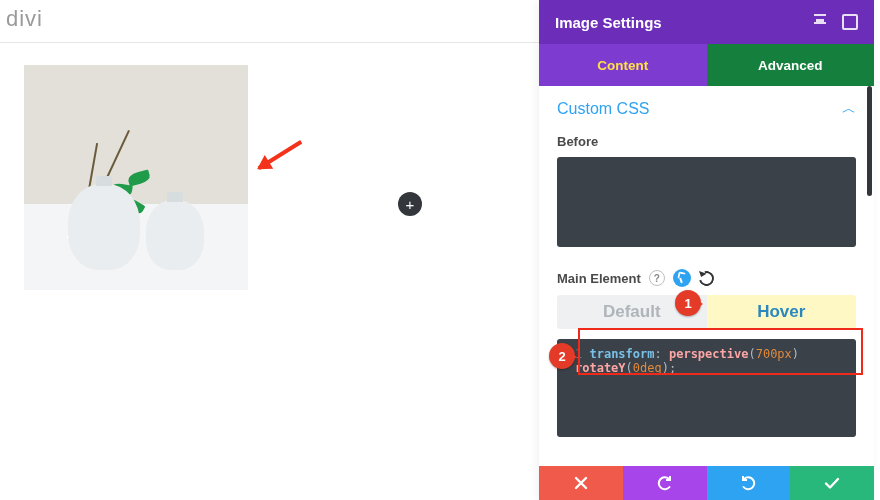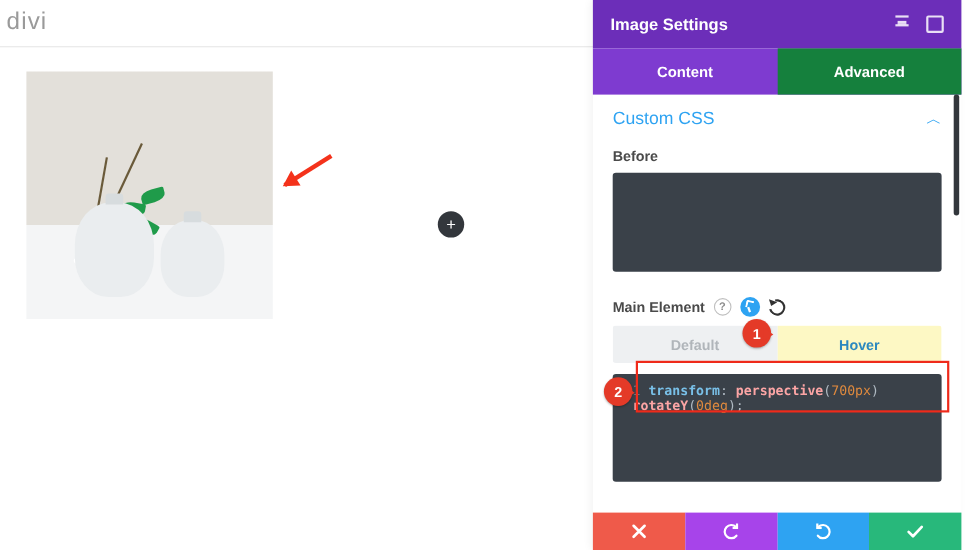--- a/index.html
+++ b/index.html
@@ -28,37 +28,37 @@
     .add-btn { position: absolute; left: 398px; top: 127px; width: 24px; height: 24px; border-radius: 50%; background: #33373c; color: #fff; display: flex; align-items: center; justify-content: center; font-size: 15px; cursor: pointer; }
     .panel { position: absolute; right: 6px; top: 0; width: 335px; height: 500px; background: #fff; box-shadow: -2px 0 8px rgba(0,0,0,0.06); display: flex; flex-direction: column; }
     .panel-header { background: #6c2eb9; color: #fff; height: 44px; display: flex; align-items: center; justify-content: space-between; padding: 0 16px; }
     .panel-title { font-size: 15px; font-weight: 600; }
     .panel-header-icons { display: flex; gap: 16px; }
     .hicon { width: 16px; height: 16px; border: 2px solid #fff; opacity: 0.85; cursor: pointer; }
     .hicon.expand { border-style: dashed none dashed none; border-width: 2px; height: 10px; width: 12px; position: relative; }
     .hicon.expand::after { content:""; position:absolute; inset:3px 2px; border:2px dashed #fff; border-left:none; border-right:none; }
     .hicon.drag { border-radius: 2px; }
     .tabs { background: #7e3bd0; display: flex; height: 42px; }
-    .tab { flex: 1; display: flex; align-items: center; justify-content: center; color: #ffffff; font-size: 13.5px; font-weight: 600; cursor: pointer; }
+    .tab { flex: 1; display: flex; align-items: center; justify-content: center; color: #fde047; font-size: 13.5px; font-weight: 600; cursor: pointer; }
     .tab.active { background: #15803d; color: #fff; }
     .panel-body { flex: 1; overflow-y: auto; padding: 14px 18px 0 18px; position: relative; }
     .section-row { display: flex; align-items: center; justify-content: space-between; margin-bottom: 16px; }
     .section-title { color: #2ea3f2; font-size: 16px; font-weight: 400; }
     .chevron { color: #2ea3f2; font-size: 14px; }
     .field-label { font-size: 13px; color: #4a4a4a; font-weight: 600; margin-bottom: 8px; display: flex; align-items: center; gap: 8px; }
     .help-circle { width: 16px; height: 16px; border-radius: 50%; border: 1.5px solid #bfbfbf; color: #8a8a8a; display: inline-flex; align-items: center; justify-content: center; font-size: 10px; font-weight: 700; cursor: pointer; }
     .hover-icon { width: 18px; height: 18px; border-radius: 50%; background: #2ea3f2; position: relative; cursor: pointer; }
     .hover-icon::after { content:""; position:absolute; left:5px; top:3px; width:5px; height:5px; border:2px solid #fff; border-bottom:none; border-right:none; border-radius:2px 0 0 0; transform: rotate(12deg);}
     .hover-icon::before { content:""; position:absolute; left:7px; top:9px; width:2px; height:5px; background:#fff; transform: rotate(-20deg);}
     .reset-icon { width: 15px; height: 15px; border: 2px solid #333; border-radius: 50%; border-left-color: transparent; position: relative; cursor: pointer; transform: rotate(30deg);}
     .reset-icon::after { content:""; position:absolute; left:-4px; top:2px; border:4px solid transparent; border-top:5px solid #333; transform: rotate(-10deg);}
     .code-box { width: 100%; background: #3a4149; border: none; border-radius: 3px; resize: none; color: #cbd3da; font-family: Menlo, Consolas, monospace; font-size: 12px; padding: 8px; }
     .before-box { height: 90px; margin-bottom: 18px; }
     .state-tabs { display: flex; margin-bottom: 10px; border-radius: 3px; overflow: hidden; }
-    .state-tab { flex: 1; height: 34px; display: flex; align-items: center; justify-content: center; font-size: 13px; font-weight: 600; cursor: pointer; }
+    .state-tab { flex: 1; height: 34px; display: flex; align-items: center; justify-content: center; font-size: 17px; font-weight: 600; cursor: pointer; }
     .state-default { background: #eef0f2; color: #b0b5ba; }
     .state-hover { background: #fdf8c4; color: #2b88bf; }
     .main-code-wrap { position: relative; }
     .main-code { height: 98px; padding: 8px 10px 8px 18px; }
     .code-ln { color: #6f7a85; }
     .tok-prop { color: #79c0e8; font-weight: 600; }
     .tok-func { color: #fca5a5; font-weight: bold; }
     .tok-num { color: #e08a3e; }
     .tok-punc { color: #b0bac3; }
     .red-outline { position: absolute; border: 2px solid #ef2a1a; pointer-events: none; }

